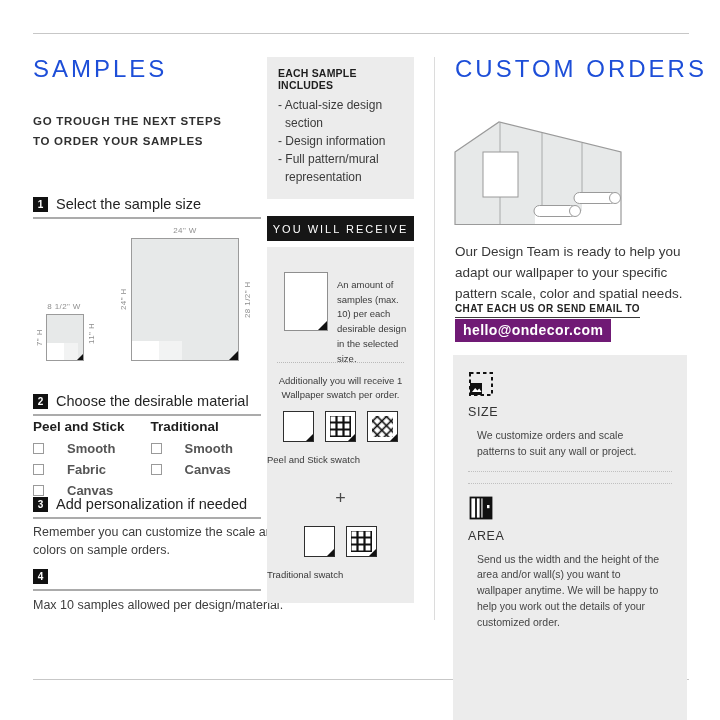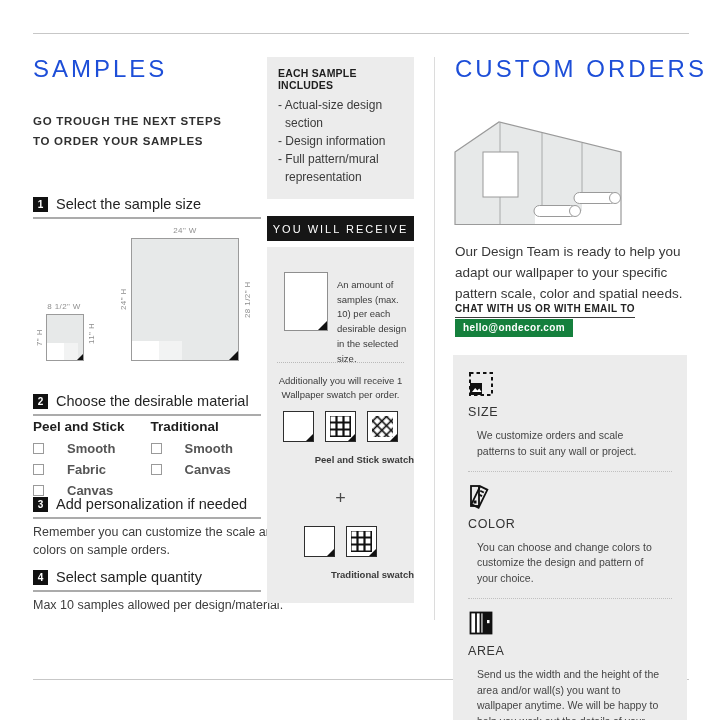--- a/index.html
+++ b/index.html
@@ -71,29 +71,29 @@
   .receive { position:absolute; left:267px; top:247px; width:147px; height:356px; background:#ececec; }
   .sample-icon { position:absolute; left:17px; top:25px; width:42px; height:57px; background:#fff; border:1px solid #8f8f8f; }
   .sample-note { position:absolute; left:70px; top:31px; width:72px; font-size:9.5px; line-height:1.55; color:#3a3a3a; }
   .dotted { position:absolute; left:10px; right:10px; top:115px; border-top:1px dotted #b9b9b9; }
   .swatch-note { position:absolute; top:127px; left:8px; right:8px; text-align:center; font-size:9.5px; line-height:1.5; color:#3a3a3a; }
   .swatch-row { position:absolute; left:0; right:0; display:flex; justify-content:center; gap:11px; }
   .row1 { top:164px; } .row2 { top:279px; }
   .swatch { position:relative; width:31px; height:31px; background:#fff; border:1px solid #2e2e2e; box-sizing:border-box; }
   .swatch svg { position:absolute; left:0; top:0; width:29px; height:29px; }
   .fold-sw { border-left-width:7px; border-bottom-width:7px; }
-  .center-label { position:absolute; left:0; right:0; text-align:right; font-size:9.5px; line-height:1.5; color:#3a3a3a;font-weight:bold; }
+  .center-label { position:absolute; left:0; right:0; text-align:left; font-size:9.5px; line-height:1.5; color:#3a3a3a; }
   .peel-label { top:206px; } .trad-label { top:321px; }
   .plus { position:absolute; top:241px; left:0; right:0; text-align:center; font-size:18px; font-weight:300; color:#4a4a4a; }
 
   
   .house { position:absolute; left:452px; top:110px; }
   .intro { position:absolute; left:455px; top:242px; width:228px; font-size:13.5px; line-height:1.55; color:#383838; }
   .chat-label { position:absolute; left:455px; top:303px; font-size:10px; font-weight:bold; letter-spacing:0.4px; color:#232323; border-bottom:1px solid #3a3a3a; padding-bottom:3px; }
-  .email-chip { position:absolute; left:455px; top:319px; background:#15803d; color:#fff; font-size:10px; font-weight:bold; letter-spacing:0.4px; padding:3px 8px 4px 8px; cursor:pointer; }
+  .email-chip { position:absolute; left:455px; top:319px; background:#701a75; color:#fff; font-size:14px; font-weight:bold; letter-spacing:0.4px; padding:3px 8px 4px 8px; cursor:pointer; }
 
   .features { position:absolute; left:453px; top:355px; width:234px; height:368px; background:#ececec; box-sizing:border-box; padding:16px 15px; overflow:hidden; }
   .feat-icon { height:26px; margin-bottom:8px; }
   .feat-title { font-size:12.5px; letter-spacing:0.6px; color:#333; margin:0 0 4px 0; font-weight:normal; }
   .feat-text { font-size:10.5px; line-height:1.5; color:#454545; margin:9px; }
   .feat-div { border:none; border-top:1px dotted #c0c0c0; margin:11px 0; }
 
   .hidden-defs { position:absolute; width:0; height:0; overflow:hidden; }
 </style>
 </head>
@@ -183,21 +183,20 @@
   </div>
 
   <div class="step step3">
     <span class="step-num">3</span>
     <span class="step-label">Add personalization if needed</span>
   </div>
   <div class="note note3">Remember you can customize the scale and colors on sample orders.</div>
 
   <div class="step step4">
     <span class="step-num">4</span>
-    <span class="step-label">Select sample quantity</span>
   </div>
   <div class="note note4">Max 10 samples allowed per design/material.</div>
 
 
   <div class="includes">
     <div class="includes-title">EACH SAMPLE INCLUDES</div>
     <div class="includes-item">- Actual-size design section</div>
     <div class="includes-item">- Design information</div>
     <div class="includes-item">- Full pattern/mural representation</div>
   </div>
@@ -259,56 +258,39 @@
     <rect x="31" y="42" width="35" height="45" fill="#ffffff" stroke="#9a9a9a" stroke-width="1"></rect>
     <polygon points="3,42 47,12 169,42 169,114.5 3,114.5" fill="none" stroke="#9a9a9a" stroke-width="1.2"></polygon>
     <rect x="122" y="82.5" width="42" height="11" rx="5.5" fill="#ffffff" stroke="#9a9a9a" stroke-width="1"></rect>
     <circle cx="163" cy="88" r="5.5" fill="#ffffff" stroke="#9a9a9a" stroke-width="1"></circle>
     <rect x="82" y="95.5" width="42" height="11" rx="5.5" fill="#ffffff" stroke="#9a9a9a" stroke-width="1"></rect>
     <circle cx="123" cy="101" r="5.5" fill="#ffffff" stroke="#9a9a9a" stroke-width="1"></circle>
   </svg>
 
   <div class="intro">Our Design Team is ready to help you adapt our wallpaper to your specific pattern scale, color and spatial needs.</div>
 
-  <div class="chat-label">CHAT WITH US OR WITH EMAIL TO</div>
+  <div class="chat-label">CHAT EACH US OR SEND EMAIL TO</div>
   <div class="email-chip">hello@ondecor.com</div>
 
   <div class="features">
 
     <div>
       <div class="feat-icon">
         <svg width="26" height="26" viewBox="0 0 26 26">
           <rect x="2" y="2" width="22" height="22" fill="none" stroke="#111" stroke-width="2" stroke-dasharray="3.5 3"></rect>
           <rect x="2" y="12" width="12" height="12" fill="#111"></rect>
           <path d="M4 21 l3.2-4 2.2 2.6 1.8-2.2 2.4 3.6 z" fill="#fff"></path>
         </svg>
       </div>
       <div class="feat-title">SIZE</div>
       <p class="feat-text">We customize orders and scale patterns to suit any wall or project.</p>
     </div>
 
     <hr class="feat-div">
 
-    <div>
-      <div class="feat-icon">
-        <svg width="26" height="26" viewBox="0 0 26 26">
-          <g fill="none" stroke="#111" stroke-width="1.8">
-            <rect x="3" y="3" width="8" height="20"></rect>
-            <g transform="rotate(26 7 23)">
-              <rect x="3" y="3" width="8" height="20"></rect>
-              <line x1="5" y1="7" x2="9" y2="7"></line>
-              <line x1="5" y1="11" x2="9" y2="11"></line>
-            </g>
-          </g>
-          <rect x="5.5" y="17.5" width="3" height="3" fill="#111"></rect>
-        </svg>
-      </div>
-      <div class="feat-title">COLOR</div>
-      <p class="feat-text">You can choose and change colors to customize the design and pattern of your choice.</p>
-    </div>
 
     <hr class="feat-div">
 
     <div>
       <div class="feat-icon">
         <svg width="26" height="26" viewBox="0 0 26 26">
           <rect x="2.5" y="2.5" width="21" height="21" fill="#fff" stroke="#111" stroke-width="1.8"></rect>
           <line x1="8" y1="2.5" x2="8" y2="23.5" stroke="#111" stroke-width="1.8"></line>
           <line x1="12.5" y1="2.5" x2="12.5" y2="23.5" stroke="#111" stroke-width="1.8"></line>
           <rect x="14.5" y="2.5" width="9" height="21" fill="#111"></rect>

